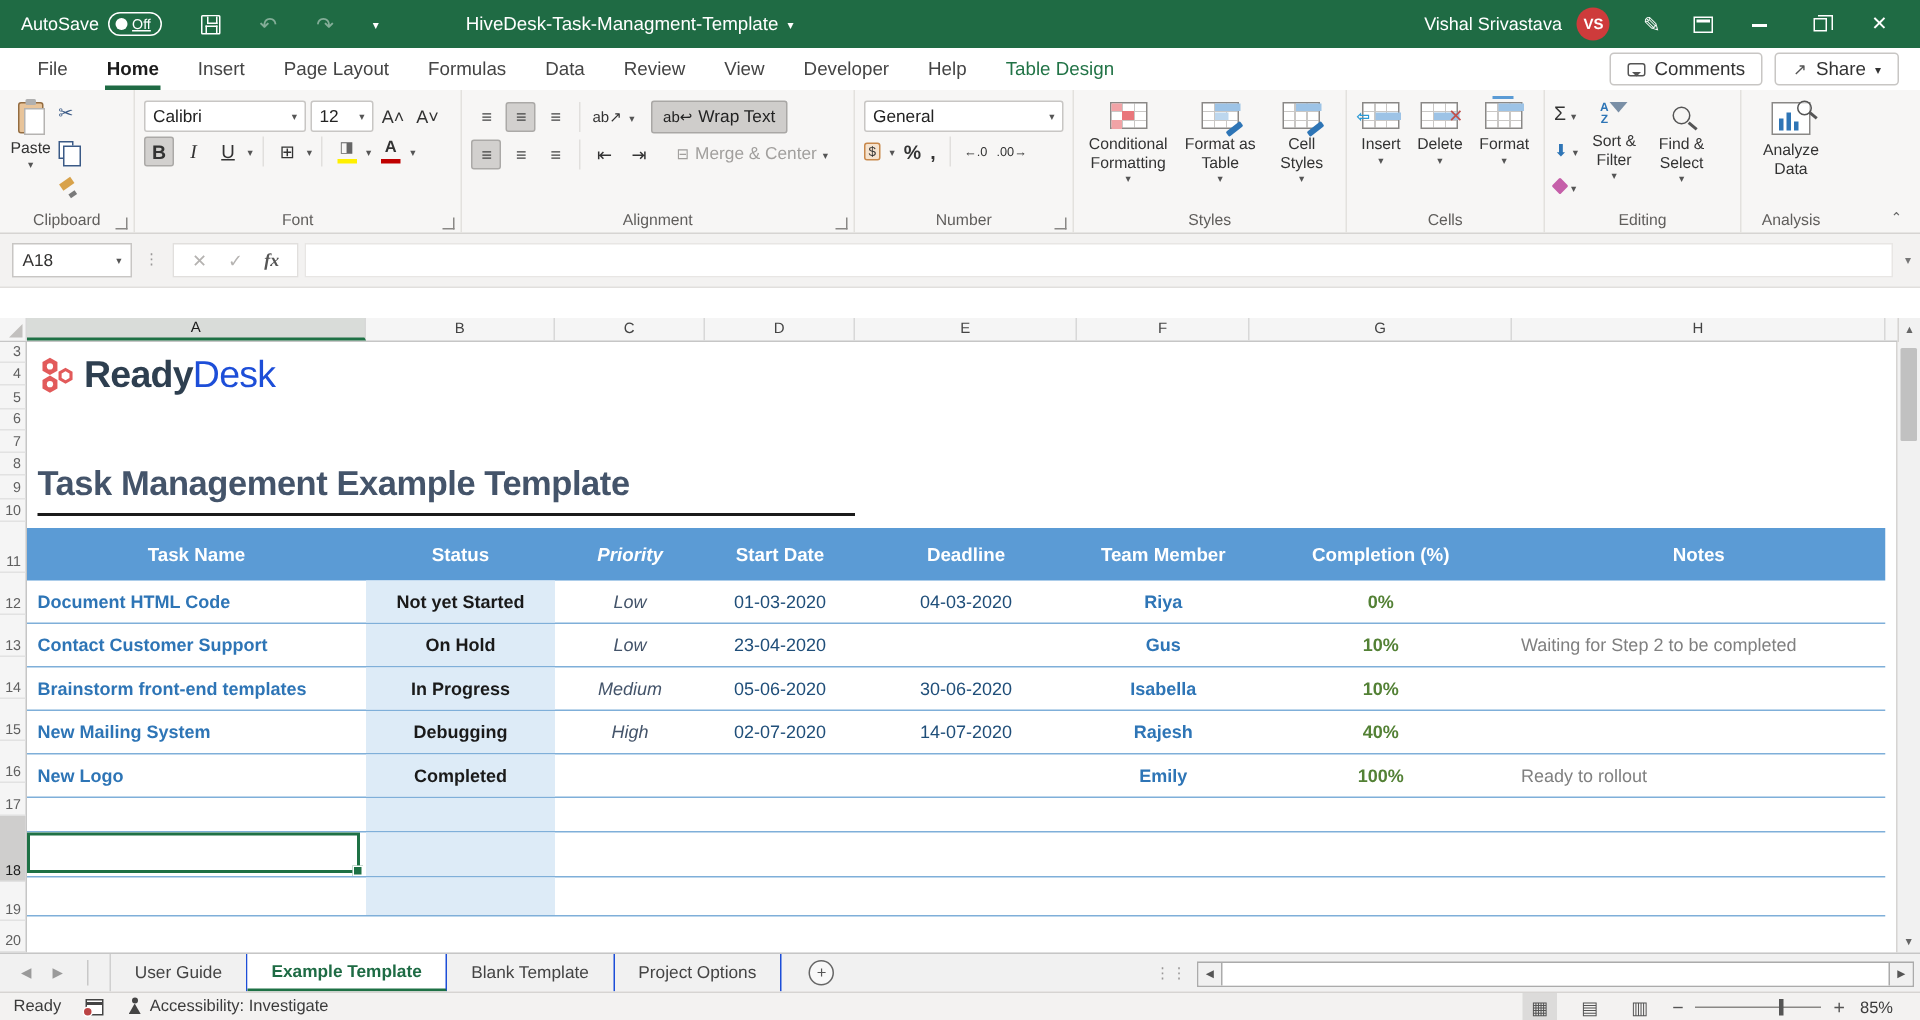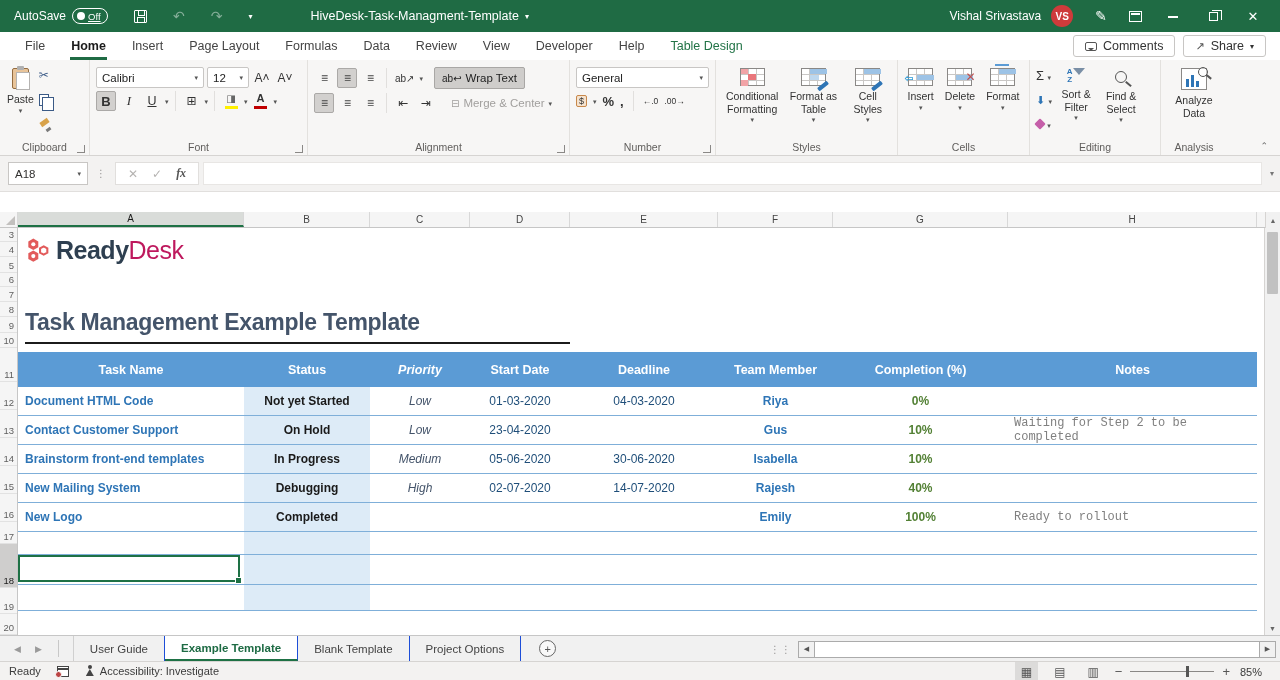--- a/index.html
+++ b/index.html
@@ -133,36 +133,36 @@
   .ch.sel { background:#D9DCD9; border-bottom:2px solid #1E7145; color:#1b1b1b; }
   .gridmain { display:flex; height:407px; }
   .rowheads { width:18px; background:#F5F5F5; border-right:1px solid #C6C6C6; display:flex; flex-direction:column; }
   .rh { border-bottom:1px solid #E2E2E2; font-size:9.5px; color:#5f5f5f; display:flex; align-items:flex-end; justify-content:flex-end; padding:0 3px 1px 0; }
   .rh.sel { background:#CFCECD; color:#1b1b1b; }
   .sheet { position:relative; width:1239px; background:#fff; overflow:hidden; }
   .bandtop { position:relative; height:124px; }
   .logo { position:absolute; top:8px; left:7px; display:flex; align-items:center; gap:4px; }
   .logo-text { font-size:25px; letter-spacing:-.5px; }
   .logo-bold { font-weight:800; color:#2E3F50; }
-  .logo-light { font-weight:300; color:#be185d; }
+  .logo-light { font-weight:300; color:#1d4ed8; }
   .pagetitle { position:absolute; left:7px; bottom:8px; width:545px; border-bottom:2.5px solid #1b1b1b; padding-bottom:6px; font-size:23px; font-weight:800; color:#44546A; letter-spacing:-.3px; }
   .trow { display:flex; }
   .thead { height:35px; background:#5B9BD5; }
   .thead .tc { color:#fff; font-weight:700; font-size:12.5px; display:flex; align-items:center; justify-content:center; }
   .thead .tc.italic { font-style:italic; }
   .tdata { height:29px; border-bottom:1px solid #7FAFD9; }
   .tdata .tc { display:flex; align-items:center; justify-content:center; font-size:12px; }
   .w-a{width:226px;} .w-b{width:126px;} .w-c{width:100px;} .w-d{width:100px;} .w-e{width:148px;} .w-f{width:115px;} .w-g{width:175px;} .w-h{width:249px;}
   .cell-task { justify-content:flex-start !important; padding-left:7px; font-weight:700; color:#2E75B6; font-size:12.5px; }
   .cell-status { background:#DDEBF7; font-weight:700; font-size:10.5px; color:#1a1a1a; }
   .cell-priority { font-style:italic; color:#44546A; }
   .cell-date { color:#1F4E79; }
   .cell-member { font-weight:700; color:#2E75B6; font-size:12.5px; }
   .cell-completion { font-weight:700; color:#538135; }
-  .cell-notes { justify-content:flex-start !important; padding-left:6px; color:#808080;font-family:Liberation Mono, monospace; }
+  .cell-notes { justify-content:flex-start !important; padding-left:6px; color:#808080; }
   .emptyrow { position:relative; border-bottom:1px solid #7FAFD9; }
   .emptyrow .bshade { position:absolute; left:226px; width:126px; top:0; bottom:0; background:#DDEBF7; }
   .r17{height:23px;} .r18{height:30px;} .r19{height:26px;} .r20{height:22px; border-bottom:none;}
   .selbox { position:absolute; left:0; top:327px; width:222px; height:27px; border:2px solid #1E7145; background:#fff; z-index:3; }
   .selbox::after { content:""; position:absolute; right:-4px; bottom:-4px; width:5px; height:5px; background:#1E7145; border:1px solid #fff; }
   .sheetgap { width:7px; background:#fff; }
   .vscroll { width:16px; background:#F1F1F1; border-left:1px solid #D6D4D2; position:relative; }
   .vscroll .up { position:absolute; top:-16px; left:0; right:0; height:16px; display:flex; align-items:center; justify-content:center; font-size:7px; color:#666; background:#F1F1F1; border-left:1px solid #D6D4D2; }
   .vscroll .thumb { position:absolute; top:4px; left:2px; right:2px; height:62px; background:#C1C1C1; border-radius:1px; }
   .vscroll .down { position:absolute; bottom:0; left:0; right:0; height:14px; display:flex; align-items:center; justify-content:center; font-size:7px; color:#666; }

